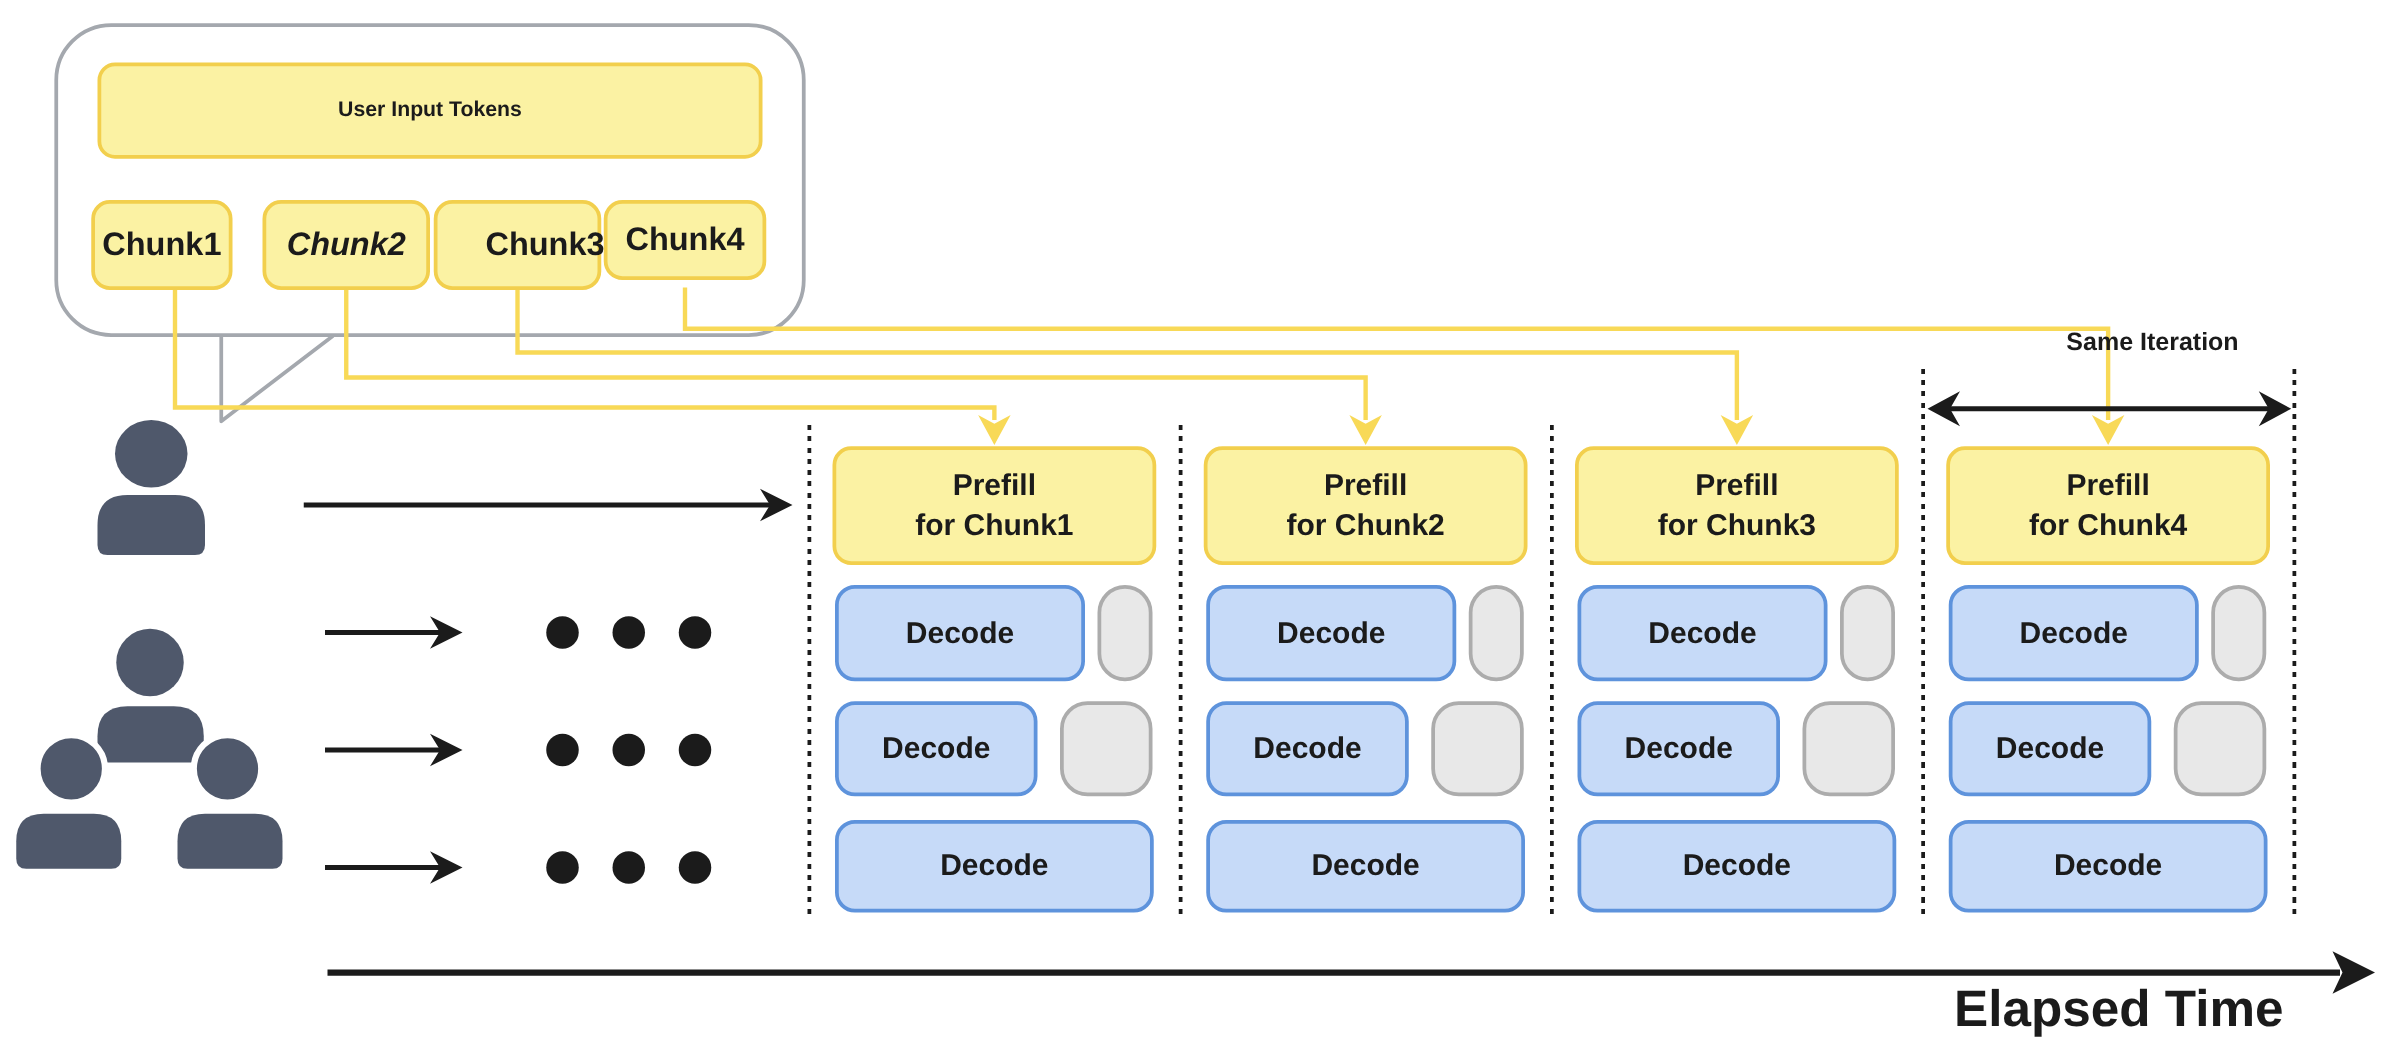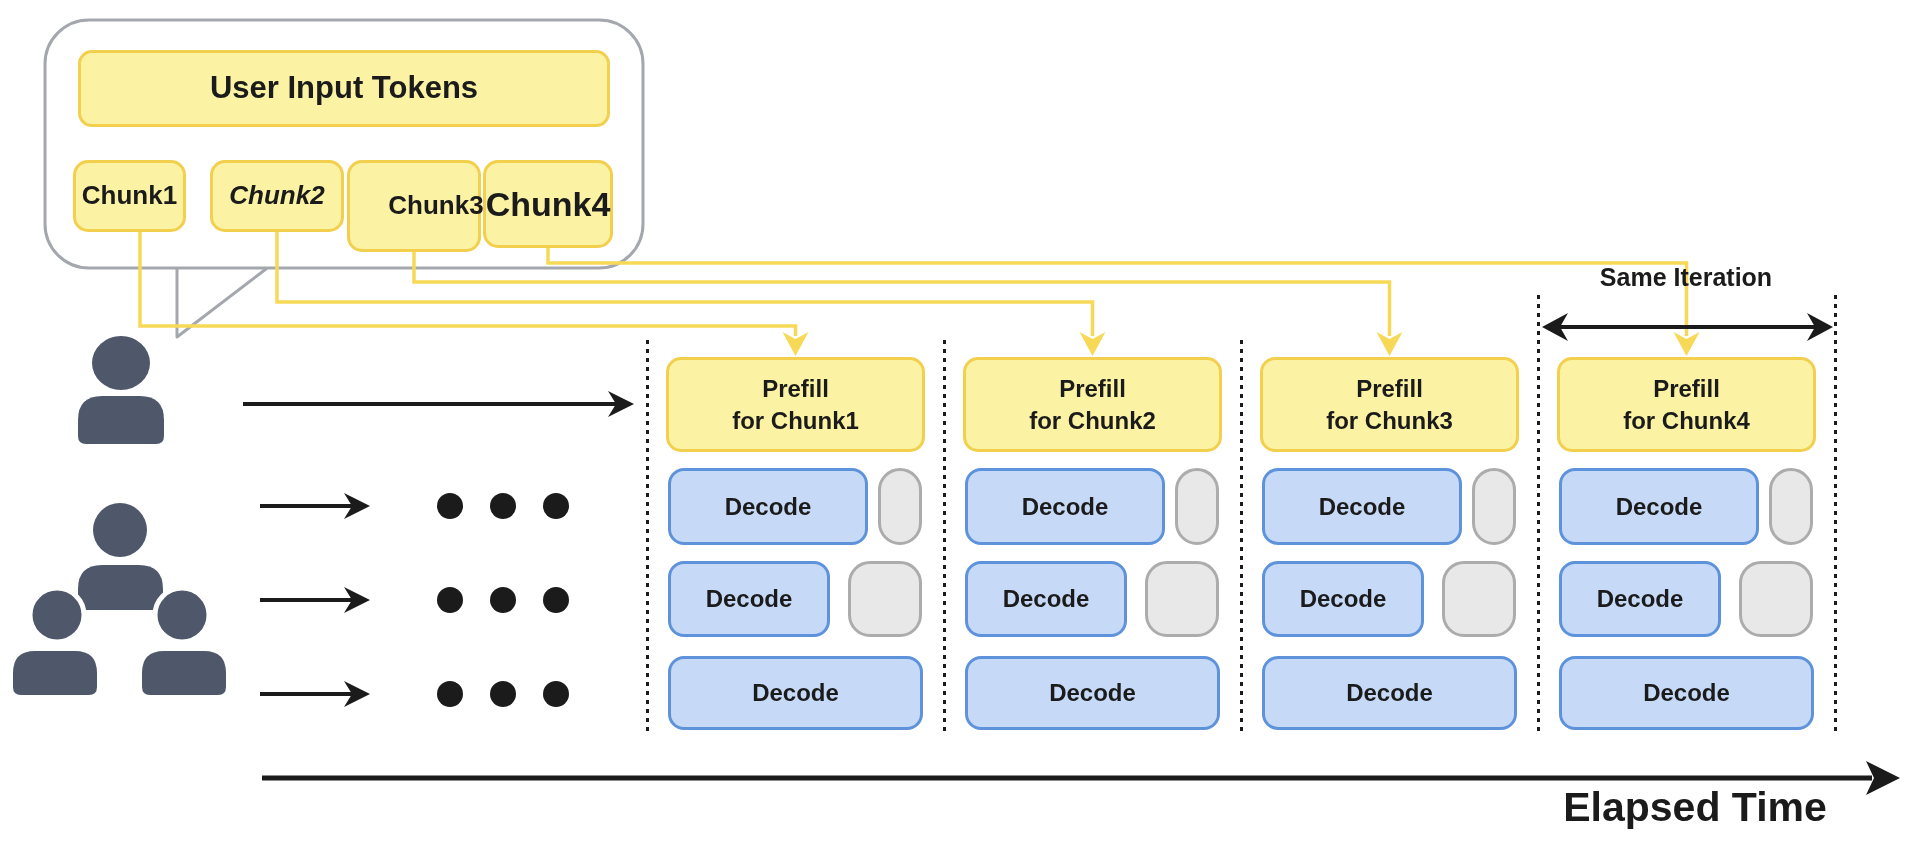--- a/index.html
+++ b/index.html
@@ -11,21 +11,21 @@
   .box{
     position:absolute;box-sizing:border-box;display:flex;align-items:center;justify-content:center;
     text-align:center;line-height:1.3;
   }
   .yellow{background:var(--yellow-fill);border:3px solid var(--yellow-border);border-radius:15px;}
   .blue{background:var(--blue-fill);border:3px solid var(--blue-border);border-radius:16px;}
   .grayb{background:var(--gray-fill);border:3px solid var(--gray-border);}
   .sep{position:absolute;width:3px;
     background-image:repeating-linear-gradient(to bottom,var(--ink) 0 4px,transparent 4px 9px);}
   .label{position:absolute;transform:translateX(-50%);white-space:nowrap;}
-  #same-iteration{font-size:25px;}
+  #same-iteration{font-size:20px;margin-left:36px;}
   #elapsed-time{font-size:41px;}
   .y-line{stroke:var(--yellow-line);stroke-width:3.5;fill:none;}
   .y-head{fill:var(--yellow-line);stroke:none;}
   .blk-line{stroke:var(--ink);fill:none;}
   .blk-head{fill:var(--ink);stroke:none;}
   .slate{fill:var(--slate);stroke:none;}
   .slate-ring{fill:var(--slate);stroke:#ffffff;stroke-width:5;}
   .bubble-rect{fill:#ffffff;stroke:var(--bubble-gray);stroke-width:3;}
   .bubble-tail{fill:none;stroke:var(--bubble-gray);stroke-width:3;stroke-linejoin:round;stroke-linecap:round;}
   .dot{fill:var(--ink);}
@@ -76,25 +76,25 @@
       <line x1="262" y1="778" x2="1872" y2="778" class="blk-line" stroke-width="5"></line>
       <polygon points="1866,761 1874,778 1866,795 1900,778" class="blk-head"></polygon>
     </svg>
   <div class="label" id="same-iteration" style="left:1686px;top:263px;">Same Iteration</div>
   <div class="label" id="elapsed-time" style="left:1695px;top:784px;">Elapsed Time</div>
 <div class="sep" style="left:645.5px;top:340px;height:392px;"></div>
     <div class="sep" style="left:942.5px;top:340px;height:392px;"></div>
     <div class="sep" style="left:1239.5px;top:340px;height:392px;"></div>
     <div class="sep" style="left:1536.5px;top:295px;height:437px;"></div>
     <div class="sep" style="left:1833.5px;top:295px;height:437px;"></div>
-    <div class="box yellow" style="left:78px;top:50px;width:532px;height:77px;font-size:31px;border-radius:14px;">User Input Tokens</div>
+    <div class="box yellow" style="left:78px;top:50px;width:532px;height:77px;font-size:17px;border-radius:14px;">User Input Tokens</div>
     <div class="box yellow" style="left:73px;top:160px;width:113px;height:72px;font-size:26px;">Chunk1</div>
     <div class="box yellow" style="left:210px;top:160px;width:134px;height:72px;font-size:26px;font-style:italic;">Chunk2</div>
-    <div class="box yellow" style="left:347px;top:160px;width:134px;height:92px;font-size:26px;padding-left:44px;">Chunk3</div>
-    <div class="box yellow" style="left:483px;top:160px;width:130px;height:88px;font-size:34px;">Chunk4</div>
+    <div class="box yellow" style="left:347px;top:160px;width:134px;height:72px;font-size:26px;padding-left:44px;">Chunk3</div>
+    <div class="box yellow" style="left:483px;top:160px;width:130px;height:64px;font-size:26px;">Chunk4</div>
     <div class="box yellow" style="left:666px;top:357px;width:259px;height:95px;font-size:24px;flex-direction:column;">
       <div>Prefill</div>
       <div>for Chunk1</div>
     </div>
     <div class="box blue" style="left:668px;top:468px;width:200px;height:77px;font-size:24px;">Decode</div>
     <div class="box grayb" style="left:878px;top:468px;width:44px;height:77px;border-radius:22px;"></div>
     <div class="box blue" style="left:668px;top:561px;width:162px;height:76px;font-size:24px;">Decode</div>
     <div class="box grayb" style="left:848px;top:561px;width:74px;height:76px;border-radius:22px;"></div>
     <div class="box blue" style="left:668px;top:656px;width:255px;height:74px;font-size:24px;">Decode</div>
     <div class="box yellow" style="left:963px;top:357px;width:259px;height:95px;font-size:24px;flex-direction:column;">

